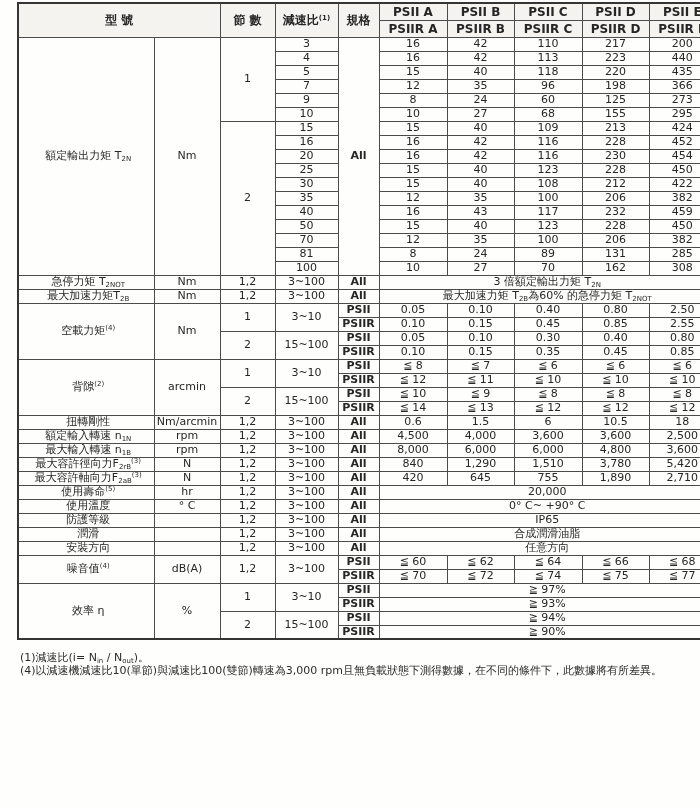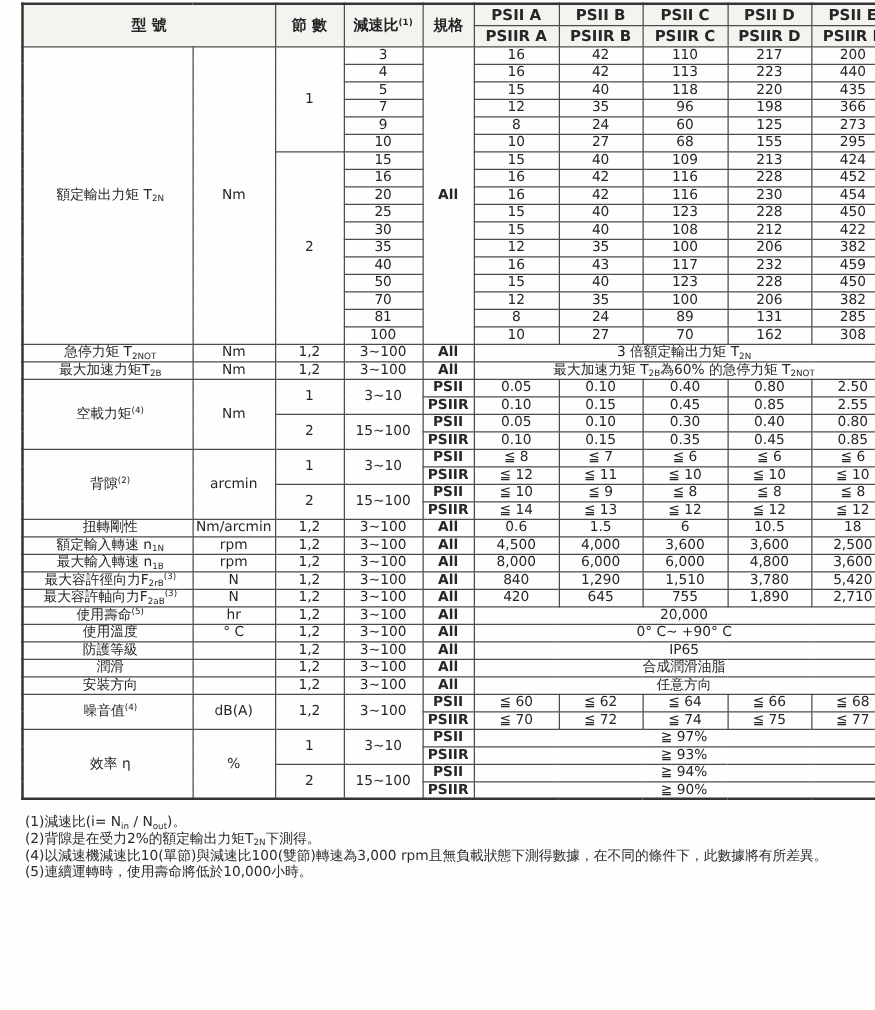--- a/index.html
+++ b/index.html
@@ -442,17 +442,15 @@
         </tr>
         <tr>
           <td class="spec">PSIIR</td>
           <td colspan="5">≧ 90%</td>
         </tr>
       </tbody>
   </table>
 
   <div class="footnotes">
       <div>(1)減速比(i= N<sub>in</sub> / N<sub>out</sub>)。</div>
-      <div>(2)背隙是在受力2%的額定輸出力矩T<sub>2N</sub>下測得。</div>
       <div>(4)以減速機減速比10(單節)與減速比100(雙節)轉速為3,000 rpm且無負載狀態下測得數據，在不同的條件下，此數據將有所差異。</div>
-      <div>(5)連續運轉時，使用壽命將低於10,000小時。</div>
     </div>
 </div>
 
 </body></html>

